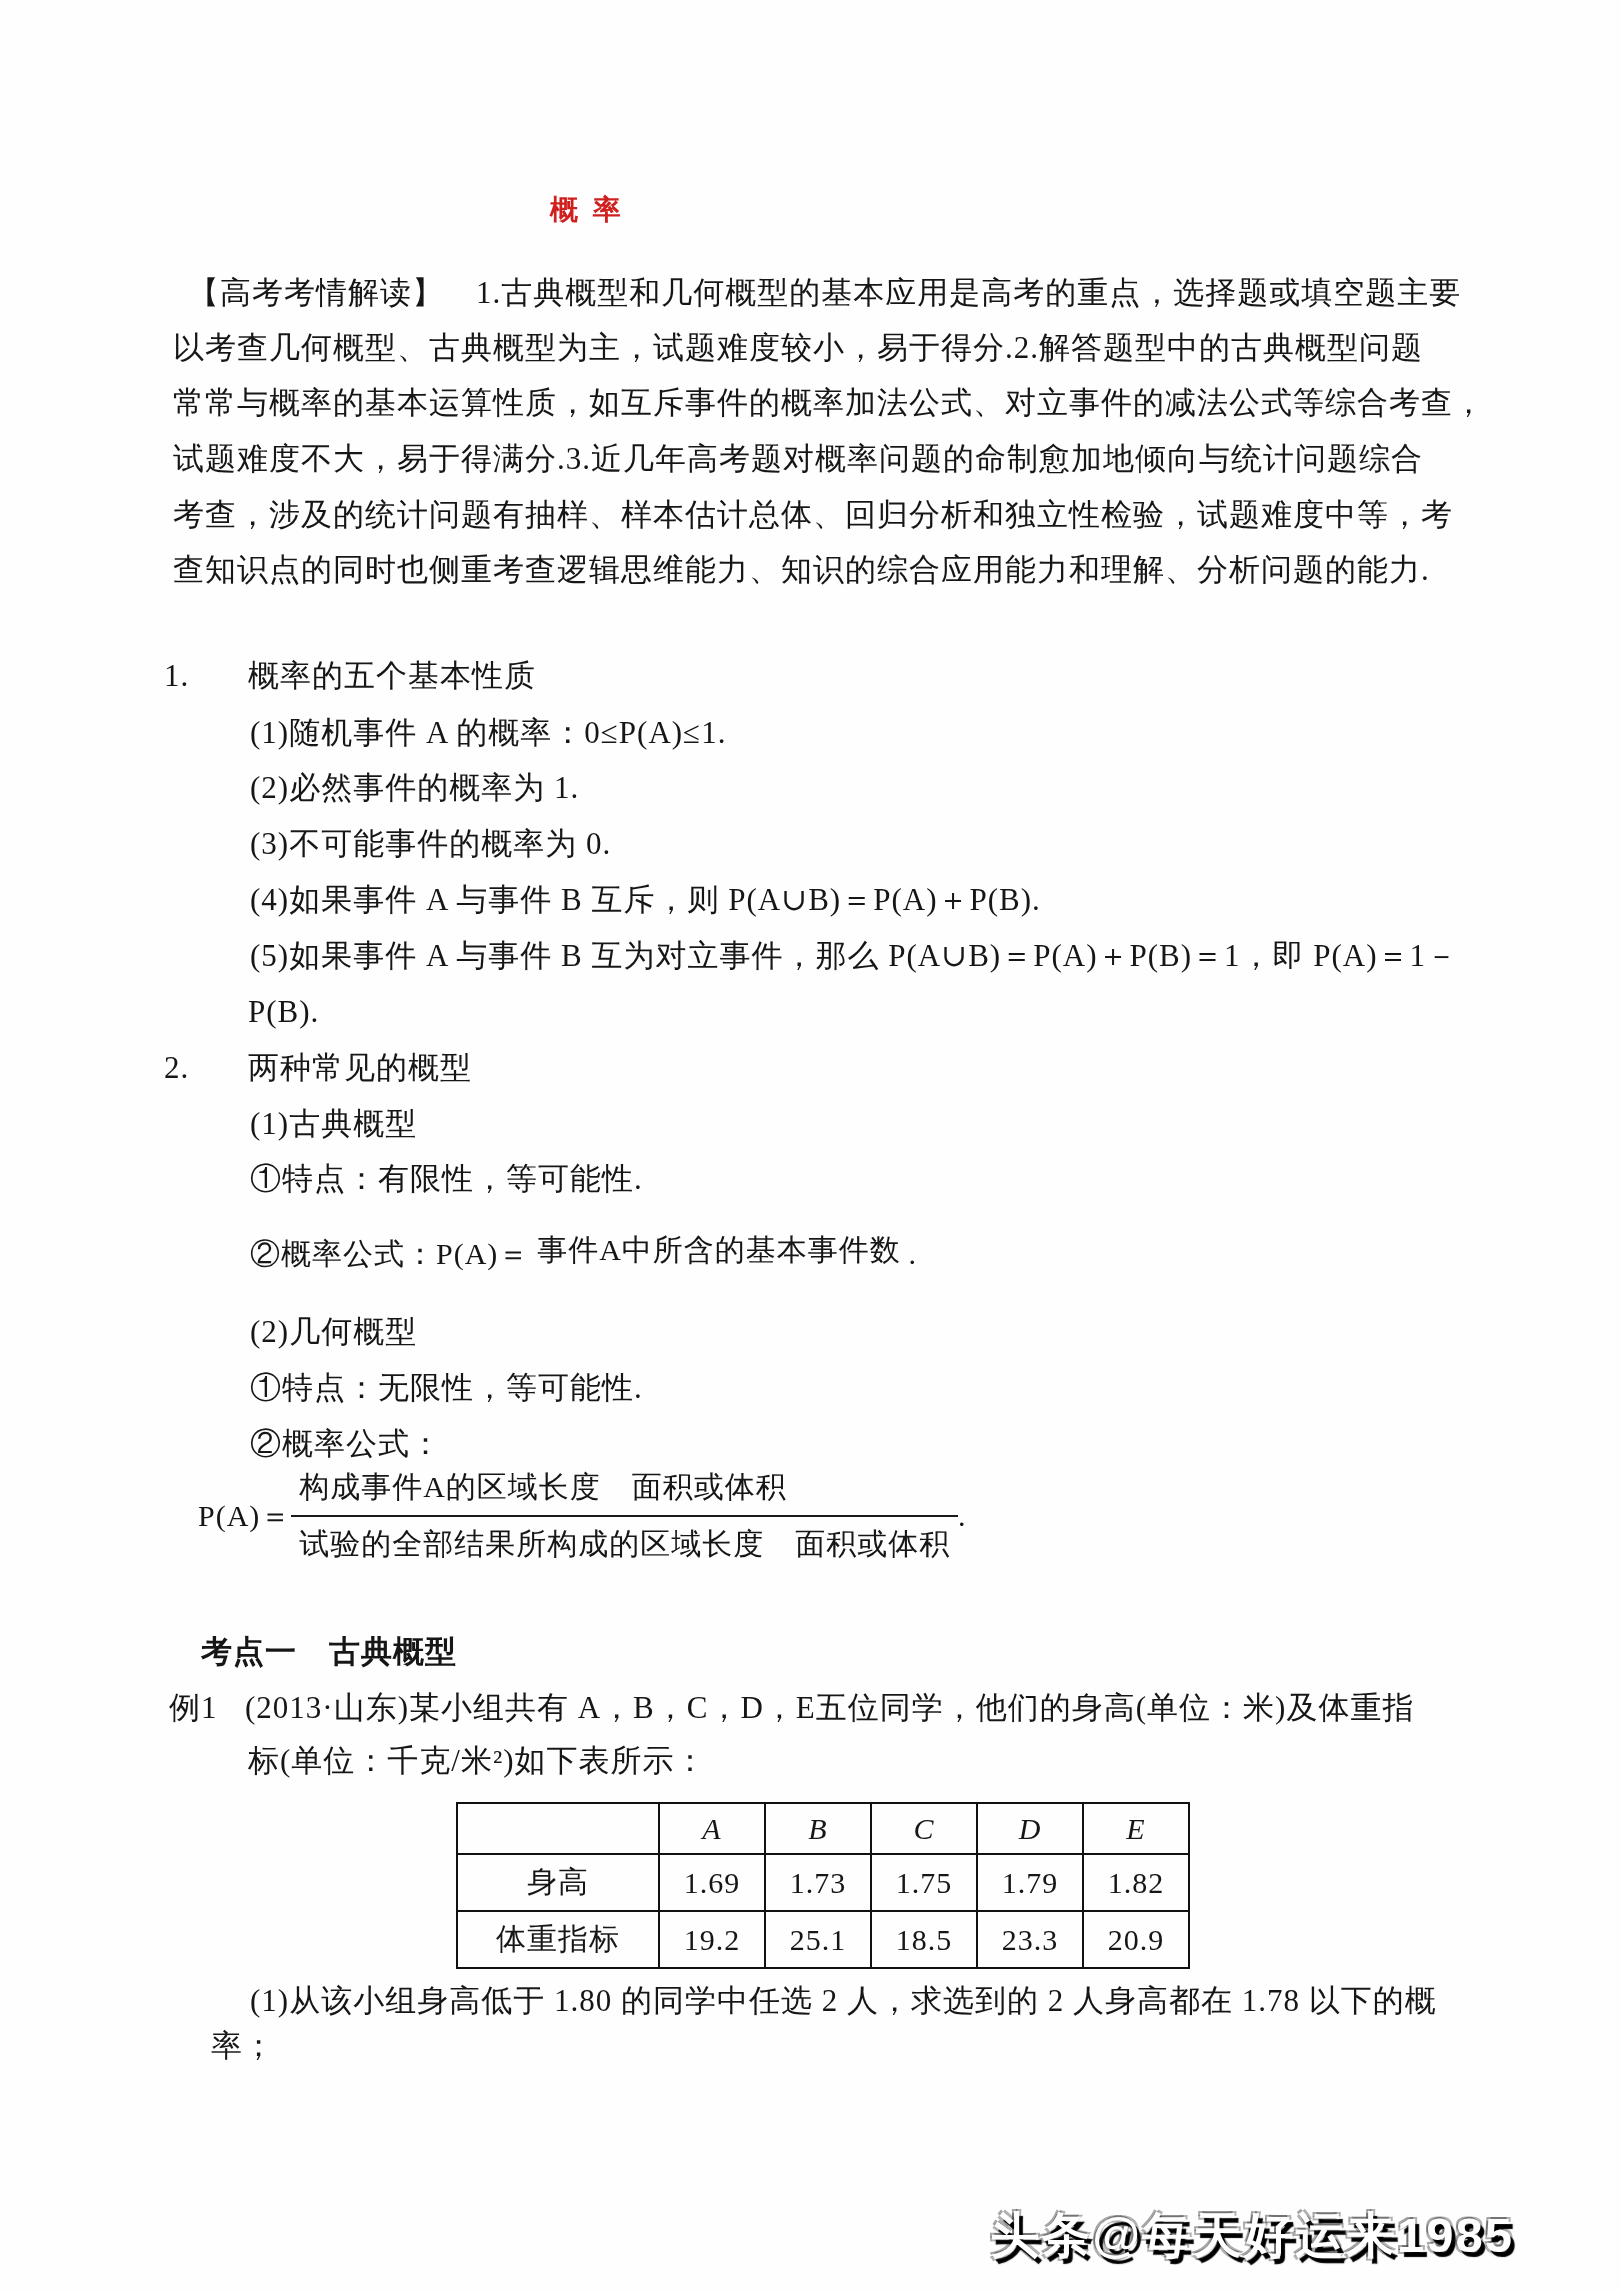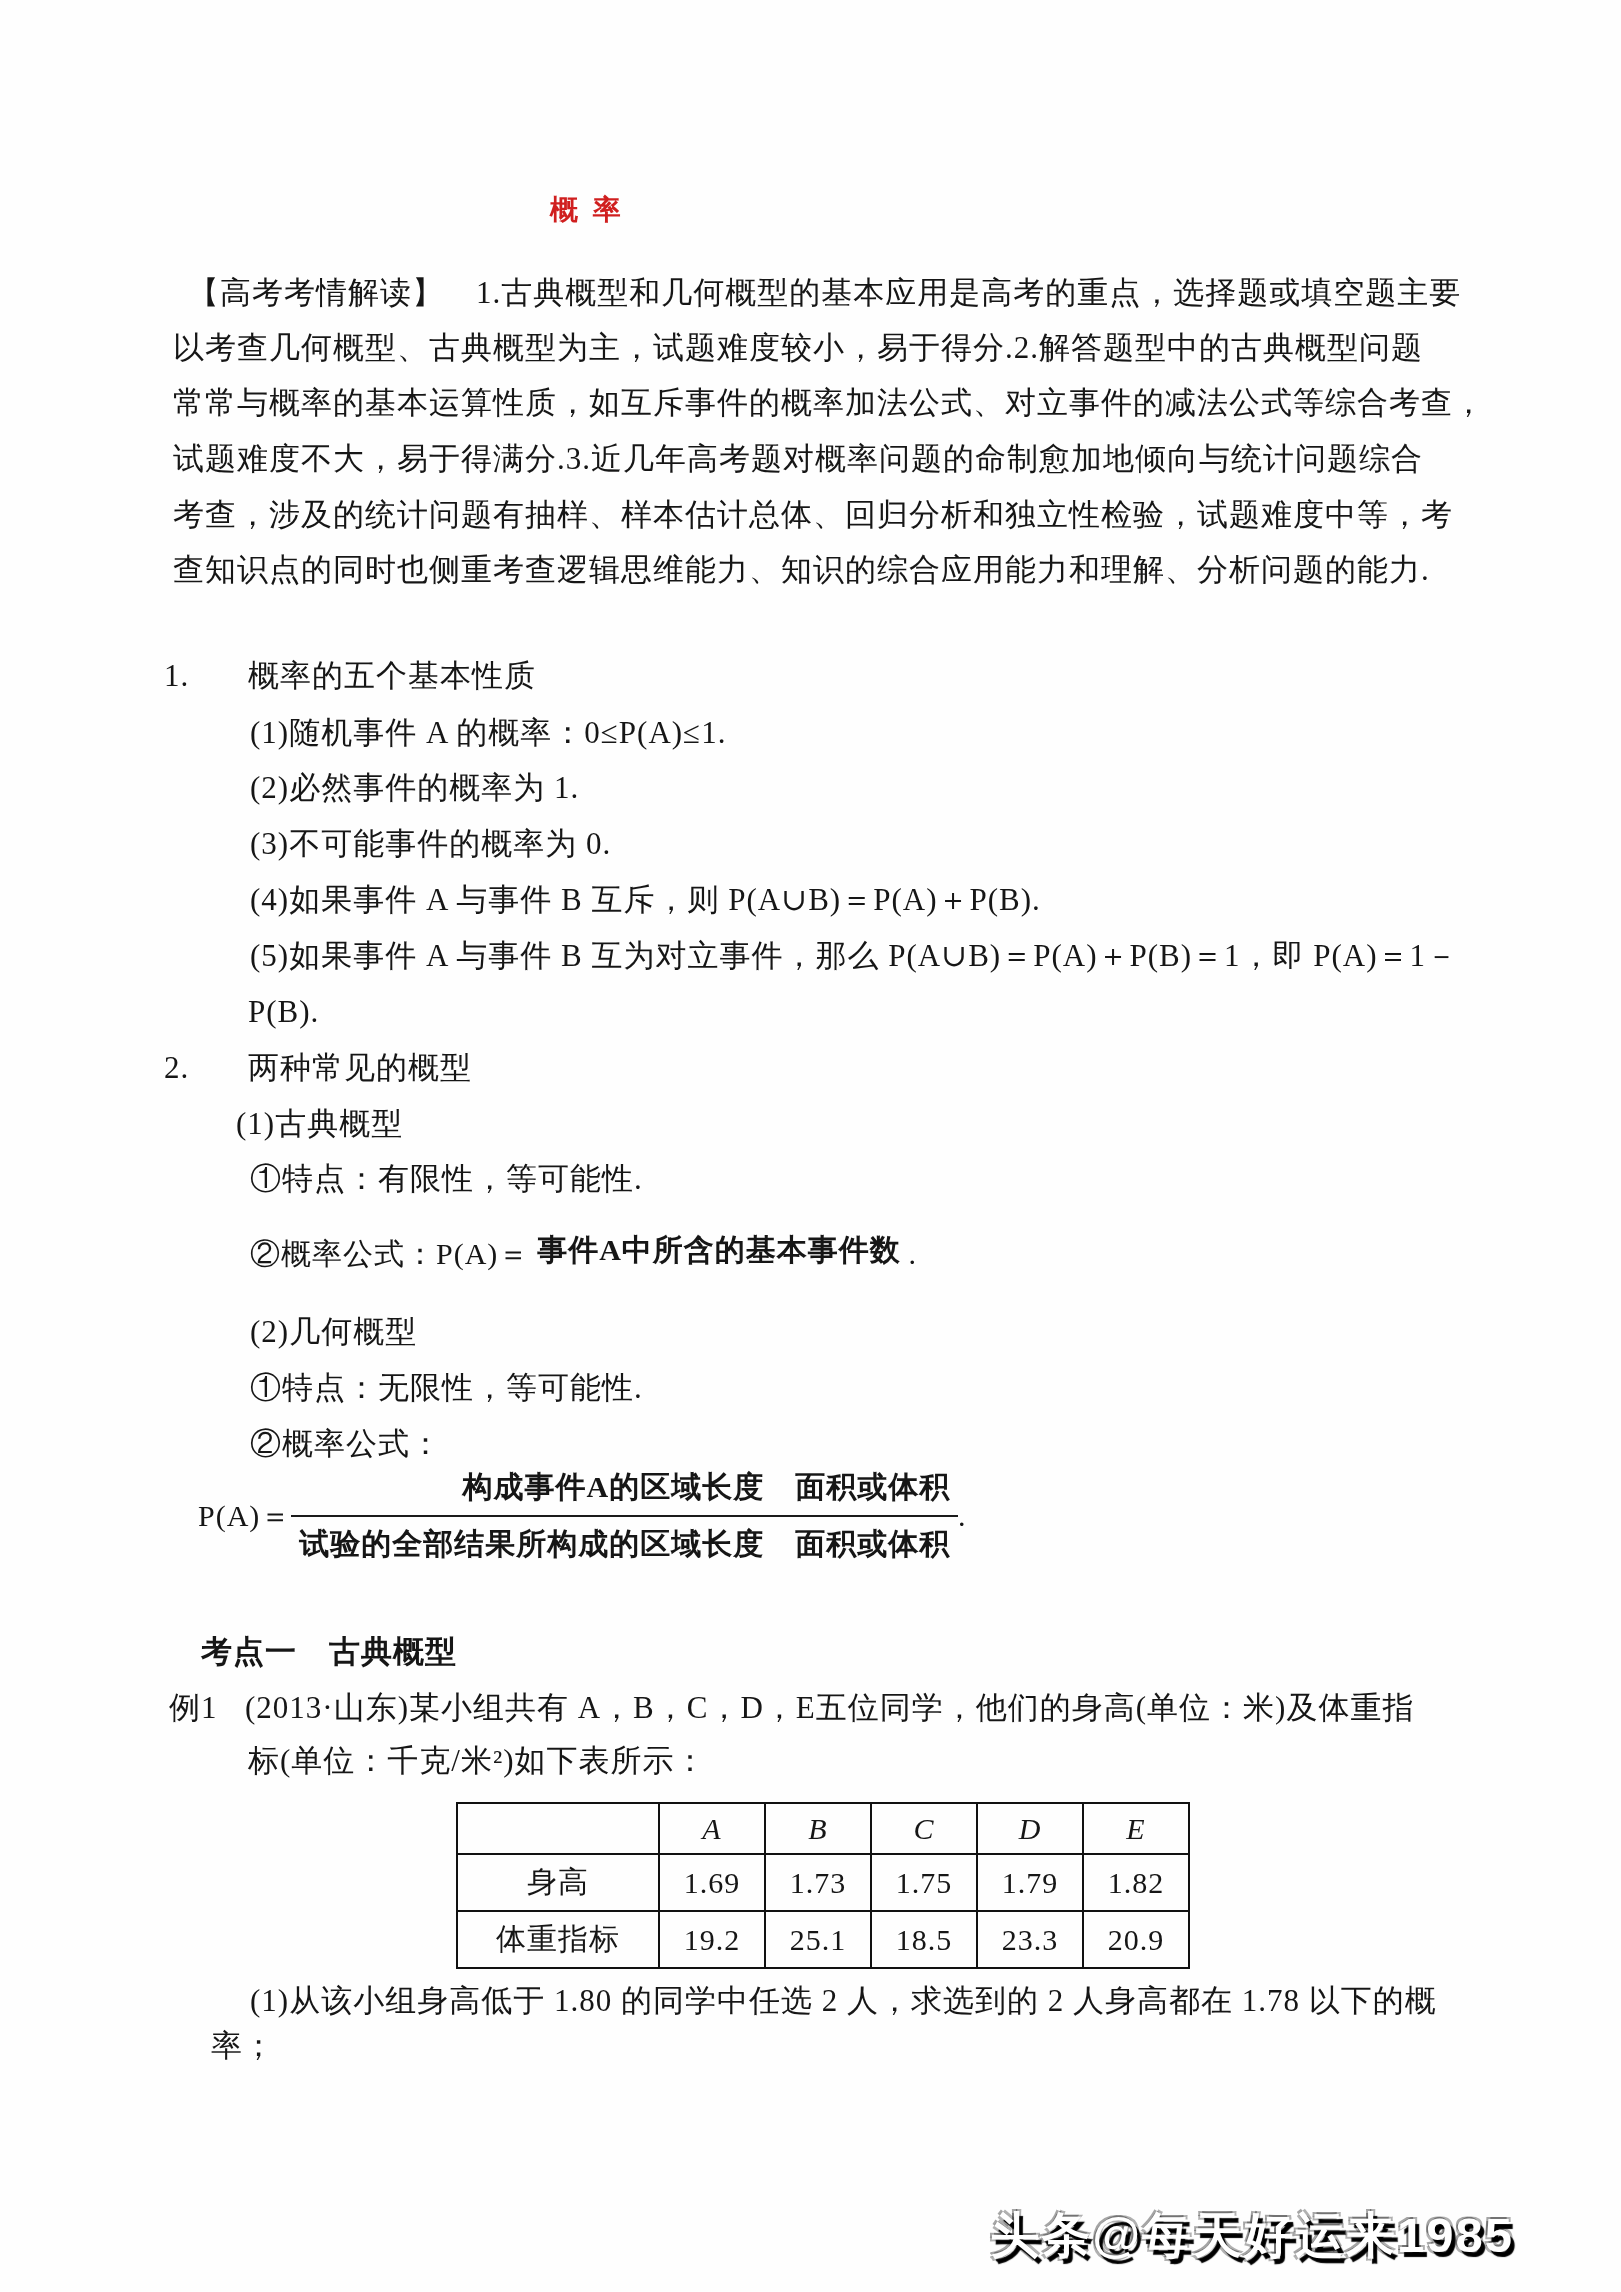--- a/index.html
+++ b/index.html
@@ -30,21 +30,21 @@
   .exline .tag{display:inline-block;width:76px;}
   .bold{font-weight:bold;margin-left:32px;}
   .fracline{
     position:absolute;
     display:flex;
     align-items:center;
     font-size:30px;
     letter-spacing:1px;
     white-space:nowrap;
   }
-  .frac{display:inline-block;text-align:right;vertical-align:middle;font-weight:bold;}
+  .frac{display:inline-block;text-align:left;vertical-align:middle;}
   .frac-num{display:block;padding:0 7.8px 6.9px;}
   .frac-den{display:block;border-top:2.9px solid #1a1a1a;padding:6.9px 7.8px 0;}
   table.data{
     position:absolute;
     top:1802px;left:456px;
     border-collapse:collapse;
     font-size:30px;
     letter-spacing:1px;
   }
   table.data td{
@@ -91,21 +91,21 @@
   <div class="ln" style="top:714px;left:250px">(1)随机事件 A 的概率：0≤P(A)≤1.</div>
   <div class="ln" style="top:769px;left:250px">(2)必然事件的概率为 1.</div>
   <div class="ln" style="top:825px;left:250px">(3)不可能事件的概率为 0.</div>
   <div class="ln" style="top:881px;left:250px">(4)如果事件 A 与事件 B 互斥，则 P(A∪B)＝P(A)＋P(B).</div>
   <div class="ln" style="top:937px;left:250px">(5)如果事件 A 与事件 B 互为对立事件，那么 P(A∪B)＝P(A)＋P(B)＝1，即 P(A)＝1－</div>
   <div class="ln" style="top:993px;left:248px">P(B).</div>
 
   <div class="ln numline" style="top:1049px;left:164px">
     <span class="num">2.</span><span>两种常见的概型</span>
   </div>
-  <div class="ln" style="top:1105px;left:236px">(1)古典概型</div>
+  <div class="ln" style="top:1105px;left:250px">(1)古典概型</div>
   <div class="ln" style="top:1160px;left:250px">①特点：有限性，等可能性.</div>
 
   <div class="fracline" style="top:1215px;left:250px;height:78px">
     <span>②概率公式：</span>
       <span>P(A)＝</span>
       <span class="frac">
         <span class="frac-num">事件A中所含的基本事件数</span>
       </span>
       <span>.</span>
   </div>

